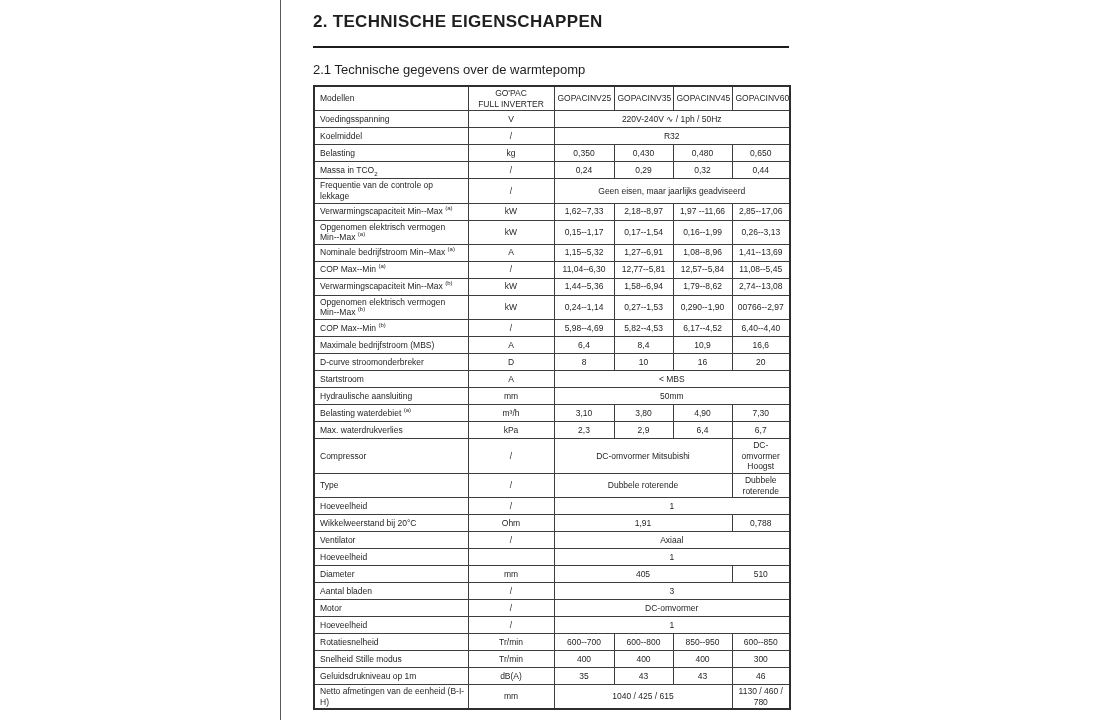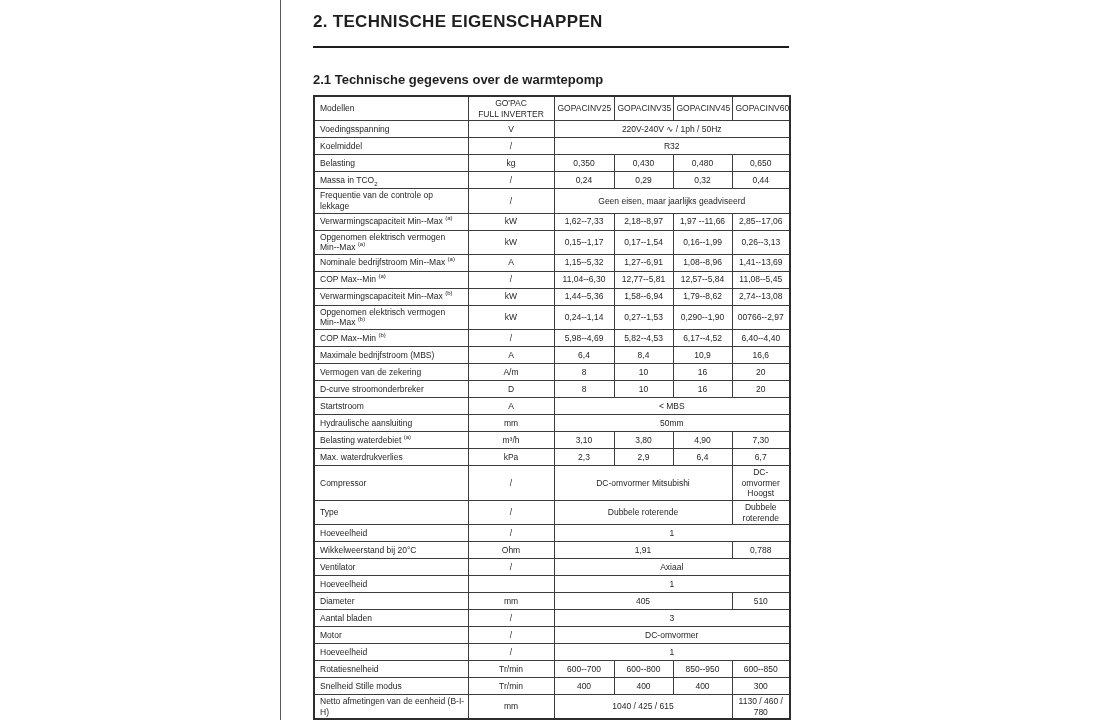--- a/index.html
+++ b/index.html
@@ -19,22 +19,22 @@
   }
   .content {
     position: absolute; left: 313px; top: 12px; width: 476px;
   }
   .section-title {
     font-size: 17px; font-weight: bold; letter-spacing: 0.3px;
     margin: 0; padding-bottom: 14px;
     border-bottom: 2px solid #1d1d1d;
   }
   .subsection-title {
-    font-size: 13px; font-weight: bold;
-    margin: 24px 0 8px 0;
+    font-size: 13px; font-weight: normal;
+    margin: 14px 0 8px 0;
   }
   table.spec {
     border-collapse: collapse; table-layout: fixed;
     width: 476px;
     border: 2px solid #2e2e2e;
   }
   table.spec th, table.spec td {
     border: 1px solid #3d3d3d;
     padding: 1px 3px;
     font-size: 8.5px; line-height: 1.25;
@@ -173,28 +173,20 @@
         </tr>
         <tr>
           <td class="c-label"><span>Maximale bedrijfstroom (MBS)</span></td>
           <td class="c-unit">A</td>
           <td class="c-val" colspan="1">6,4</td>
           <td class="c-val" colspan="1">8,4</td>
           <td class="c-val" colspan="1">10,9</td>
           <td class="c-val" colspan="1">16,6</td>
         </tr>
         <tr>
-          <td class="c-label"><span>Vermogen van de zekering</span></td>
-          <td class="c-unit">A/m</td>
-          <td class="c-val" colspan="1">8</td>
-          <td class="c-val" colspan="1">10</td>
-          <td class="c-val" colspan="1">16</td>
-          <td class="c-val" colspan="1">20</td>
-        </tr>
-        <tr>
           <td class="c-label"><span>D-curve stroomonderbreker</span></td>
           <td class="c-unit">D</td>
           <td class="c-val" colspan="1">8</td>
           <td class="c-val" colspan="1">10</td>
           <td class="c-val" colspan="1">16</td>
           <td class="c-val" colspan="1">20</td>
         </tr>
         <tr>
           <td class="c-label"><span>Startstroom</span></td>
           <td class="c-unit">A</td>
@@ -284,20 +276,28 @@
           <td class="c-val" colspan="1">600--850</td>
         </tr>
         <tr>
           <td class="c-label"><span>Snelheid Stille modus</span></td>
           <td class="c-unit">Tr/min</td>
           <td class="c-val" colspan="1">400</td>
           <td class="c-val" colspan="1">400</td>
           <td class="c-val" colspan="1">400</td>
           <td class="c-val" colspan="1">300</td>
         </tr>
+        <tr>
+          <td class="c-label"><span>Geluidsdrukniveau op 1m</span></td>
+          <td class="c-unit">dB(A)</td>
+          <td class="c-val" colspan="1">35</td>
+          <td class="c-val" colspan="1">43</td>
+          <td class="c-val" colspan="1">43</td>
+          <td class="c-val" colspan="1">46</td>
+        </tr>
         <tr class="tall">
           <td class="c-label"><span>Netto afmetingen van de eenheid (B-I-H)</span></td>
           <td class="c-unit">mm</td>
           <td class="c-val" colspan="3">1040 / 425 / 615</td>
           <td class="c-val" colspan="1">1130 / 460 / 780</td>
         </tr>
       </tbody>
   </table>
 
 </div>

